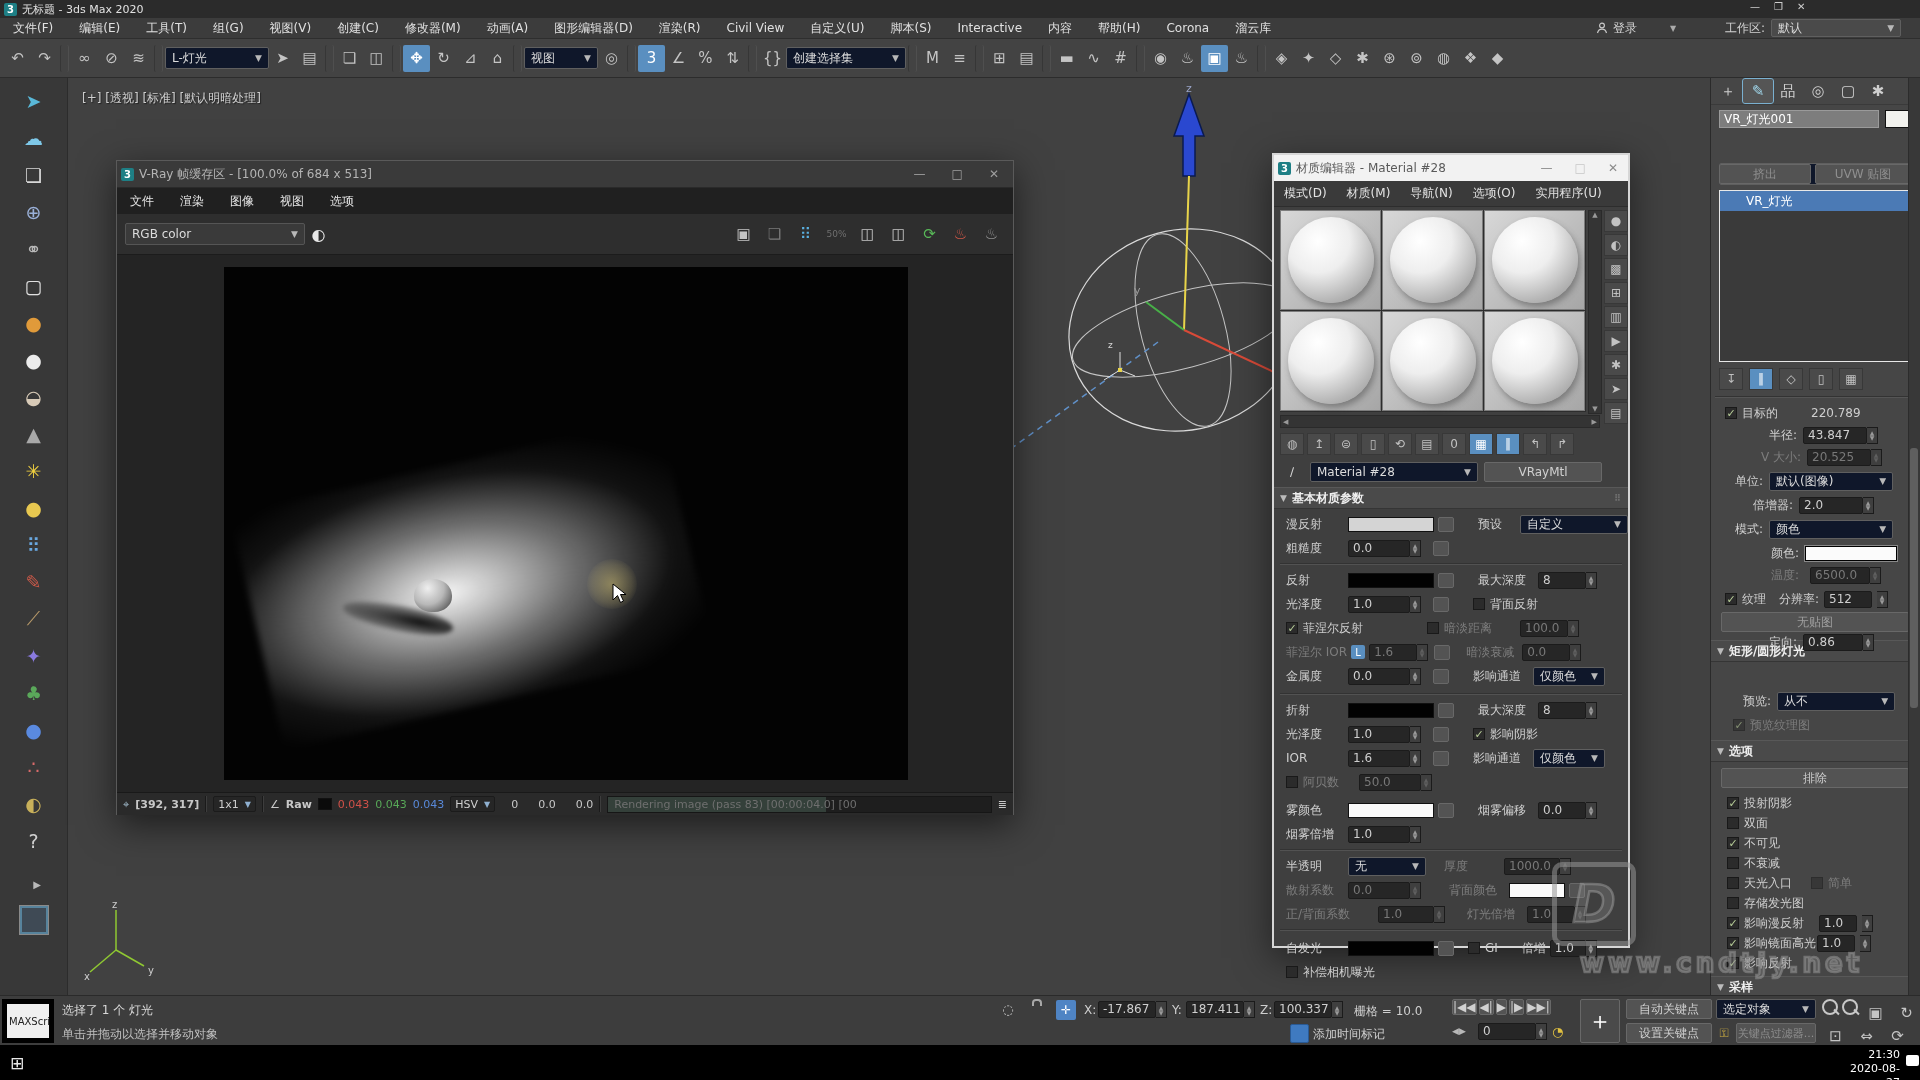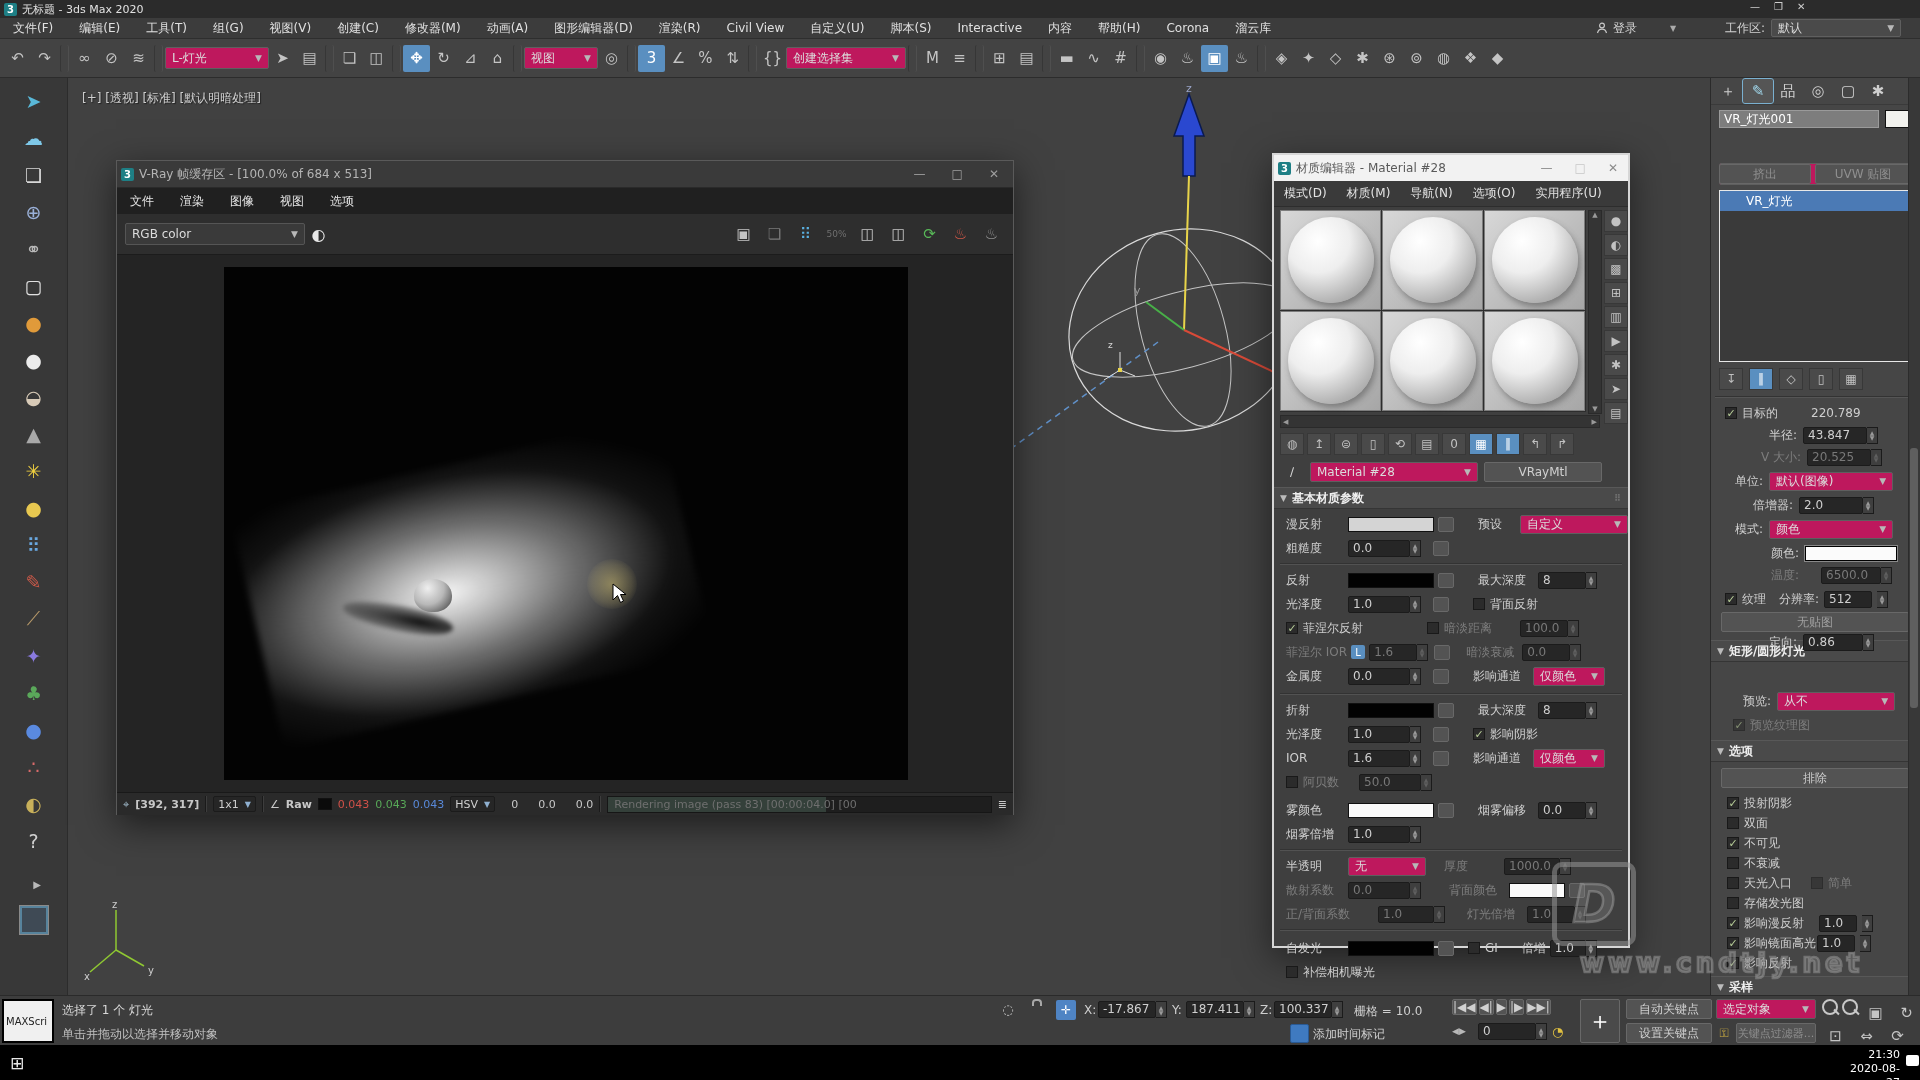--- a/index.html
+++ b/index.html
@@ -10,21 +10,21 @@
   
   .titlebar{left:0;top:0;width:1920px;height:18px;background:#2b2b2b;display:flex;align-items:center;font-size:11px;color:#e2e2e2}
   .applogo{width:13px;height:13px;background:#1e7f85;color:#fff;font-size:10px;font-weight:bold;display:flex;align-items:center;justify-content:center;margin:0 5px 0 4px;border-radius:2px}
   .winctl{display:flex;gap:14px;position:absolute;left:1750px;top:1px;color:#cfcfcf;font-size:10px}
   .menubar{left:0;top:18px;width:1920px;height:20px;background:#3c3c3c;display:flex;align-items:center;border-bottom:1px solid #2e2e2e}
   .menu-item{padding:0 13px;height:20px;line-height:20px;color:#e0e0e0;font-size:12px;white-space:nowrap}
   .toolbar{left:0;top:39px;width:1920px;height:39px;background:#434343;border-bottom:1px solid #2c2c2c;display:flex;align-items:center;padding-left:4px;box-sizing:border-box}
   .tb-ico,.icon{width:27px;height:27px;display:flex;align-items:center;justify-content:center;color:#c4c4c4;font-size:15px;border-radius:2px;flex:0 0 auto}
   .tb-ico.act,.icon.act{background:#5a8fc0;color:#fff}
   .sep{width:7px;height:27px;border-left:1px solid #363636;border-right:1px solid #4f4f4f;margin:0 2px;flex:0 0 auto;color:transparent;font-size:0}
-  .dd{background:#be185d;border:1px solid #5f5f5f;border-radius:2px;height:22px;display:flex;align-items:center;padding:0 6px;color:#dcdcdc;position:relative;box-sizing:border-box}
+  .dd{background:#0f172a;border:1px solid #5f5f5f;border-radius:2px;height:22px;display:flex;align-items:center;padding:0 6px;color:#dcdcdc;position:relative;box-sizing:border-box}
   .dd .arr{margin-left:auto;font-size:9px;color:#b8b8b8;padding-left:8px}
   
   .lefttools{left:0;top:78px;width:68px;height:917px;background:#383838;border-right:1px solid #2c2c2c;display:flex;flex-direction:column;align-items:center;padding-top:4px;box-sizing:border-box}
   .lefttools .icon{width:38px;height:37px;font-size:19px}
   
   .vp-label{color:#cfcfcf;font-size:12px;text-shadow:1px 1px 1px #222}
   
   .cmdpanel{left:1710px;top:78px;width:210px;height:917px;background:#464646;border-left:1px solid #2a2a2a;box-sizing:border-box;overflow:hidden}
   .cp-tabs{display:flex;height:26px;align-items:center;padding-left:2px;border-bottom:1px solid #3a3a3a}
   .cp-tabs .icon{width:30px;height:24px;font-size:15px;color:#cfcfcf}
@@ -332,21 +332,21 @@
         <span>颜色</span>
         <span class="arr">▼</span>
       </div>
   </div>
   <div class="row" style="left:60px;top:466px">
     <span class="lbl">颜色:</span>
     <span class="swatch" style="width:92px;height:15px;background:#fbfbfb;margin-left:6px;border:1px solid #000;outline:1px solid #888"></span>
   </div>
   <div class="row" style="left:60px;top:488px">
     <span class="lbl dis">温度:</span>
-    <span class="fld dis" style="width:60px;margin-left:22px">6500.0</span>
+    <span class="fld dis" style="width:60px;margin-left:11px">6500.0</span>
       <span class="sp dis">▲<br>▼</span>
   </div>
   <div class="row" style="left:14px;top:512px;gap:5px">
     <span class="cb on">✓</span>
     <span class="lbl">纹理</span>
     <span class="lbl" style="margin-left:8px">分辨率:</span>
     <span class="fld" style="width:48px">512</span>
       <span class="sp">▲<br>▼</span>
   </div>
   <div class="abs btn" style="left:10px;top:534px;width:188px;height:20px;color:#9f9f9f">无贴图</div>
@@ -753,21 +753,21 @@
     <span class="fld" style="width:36px;margin-left:4px">1.0</span>
       <span class="sp">▲<br>▼</span>
   </div>
   <div class="row" style="left:12px;top:808px">
     <span class="cb">✓</span>
     <span class="lbl" style="margin-left:5px">补偿相机曝光</span>
   </div>
 </div>
 
 <div class="abs statusbar">
-  <div class="abs" style="left:2px;top:3px;width:52px;height:44px;background:#f0f0f0;border:2px solid #000000;color:#222;font-size:10px;display:flex;align-items:center;padding-left:2px;box-sizing:border-box">MAXScri</div>
+  <div class="abs" style="left:2px;top:3px;width:52px;height:44px;background:#f0f0f0;border:5px solid #000000;color:#222;font-size:10px;display:flex;align-items:center;padding-left:2px;box-sizing:border-box">MAXScri</div>
   <div class="abs" style="left:62px;top:6px;color:#d8d8d8">选择了 1 个 灯光</div>
   <div class="abs" style="left:62px;top:30px;color:#c0c0c0">单击并拖动以选择并移动对象</div>
 
   <div class="abs icon" style="left:998px;top:3px;width:20px;height:20px;font-size:13px">◌</div>
   <div class="abs" style="left:1030px;top:9px"><span class="lock"></span></div>
   <div class="abs" style="left:1056px;top:4px;width:20px;height:20px;background:#4f84c4;color:#fff;display:flex;align-items:center;justify-content:center;border-radius:2px">✛</div>
 
   <span class="abs lbl" style="left:1084px;top:7px">X:</span>
   <span class="abs fld" style="left:1098px;top:5px;width:58px">-17.867</span>
     <span class="abs sp" style="left:1156px;top:5px">▲<br>▼</span>

